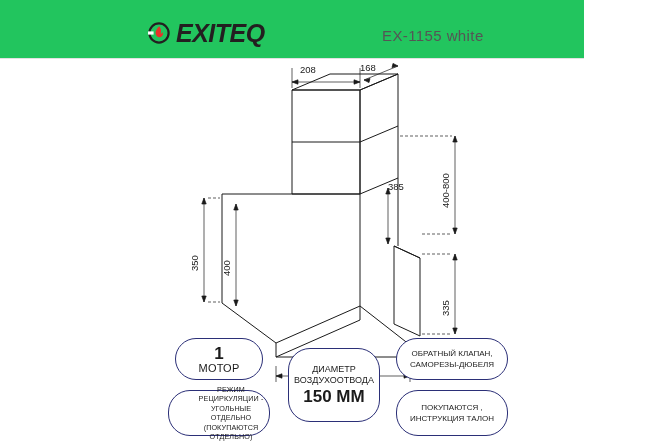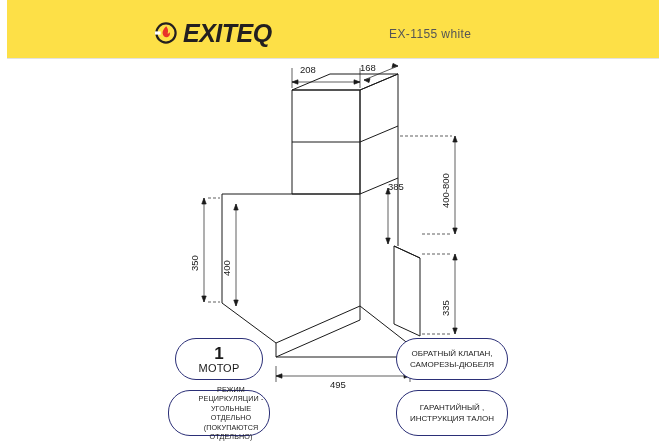--- a/index.html
+++ b/index.html
@@ -13,25 +13,25 @@
   .page {
     position: relative;
     width: 666px;
     height: 444px;
     background: #ffffff;
     overflow: hidden;
   }
   
   .header {
     position: absolute;
-    left: 7px;
+    left: 0;
     top: 0;
-    width: 652px;
+    width: 584px;
     height: 58px;
-    background: #fde047;
+    background: #22c55e;
     border-bottom: 1px solid #e2e2e2;
   }
   .brand {
     position: absolute;
     left: 148px;
     top: 22px;
     display: flex;
     align-items: center;
     gap: 6px;
   }
@@ -46,21 +46,21 @@
     font-weight: bold;
     font-style: italic;
     letter-spacing: -0.5px;
     color: #231f20;
     line-height: 22px;
   }
   .model-title {
     position: absolute;
     left: 382px;
     top: 27px;
-    font-size: 12px;
+    font-size: 15px;
     color: #555555;
     letter-spacing: 0.4px;
   }
   
   .drawing {
     position: absolute;
     left: 0;
     top: 58px;
     width: 606px;
     height: 386px;
@@ -263,25 +263,30 @@
       <span class="big-num">1</span>
       <span class="sub">МОТОР</span>
     </div>
 
     <div class="badge b-recirc">
       <span class="small-lines">РЕЖИМ РЕЦИРКУЛЯЦИИ -</span>
       <span class="small-lines">УГОЛЬНЫЕ ОТДЕЛЬНО</span>
       <span class="small-lines">(ПОКУПАЮТСЯ ОТДЕЛЬНО)</span>
     </div>
 
+    <div class="badge b-dia">
+      <span class="mid">ДИАМЕТР</span>
+      <span class="mid">ВОЗДУХООТВОДА</span>
+      <span class="dia-num">150 ММ</span>
+    </div>
 
     <div class="badge b-valve">
       <span class="two-lines">ОБРАТНЫЙ КЛАПАН,</span>
       <span class="two-lines">САМОРЕЗЫ-ДЮБЕЛЯ</span>
     </div>
 
     <div class="badge b-doc">
-      <span class="two-lines">ГАРАНТИЙНЫЙ ,</span>
+      <span class="two-lines">ПОКУПАЮТСЯ ,</span>
       <span class="two-lines">ИНСТРУКЦИЯ ТАЛОН</span>
     </div>
 
   </div>
 </div>
 
 </body></html>

